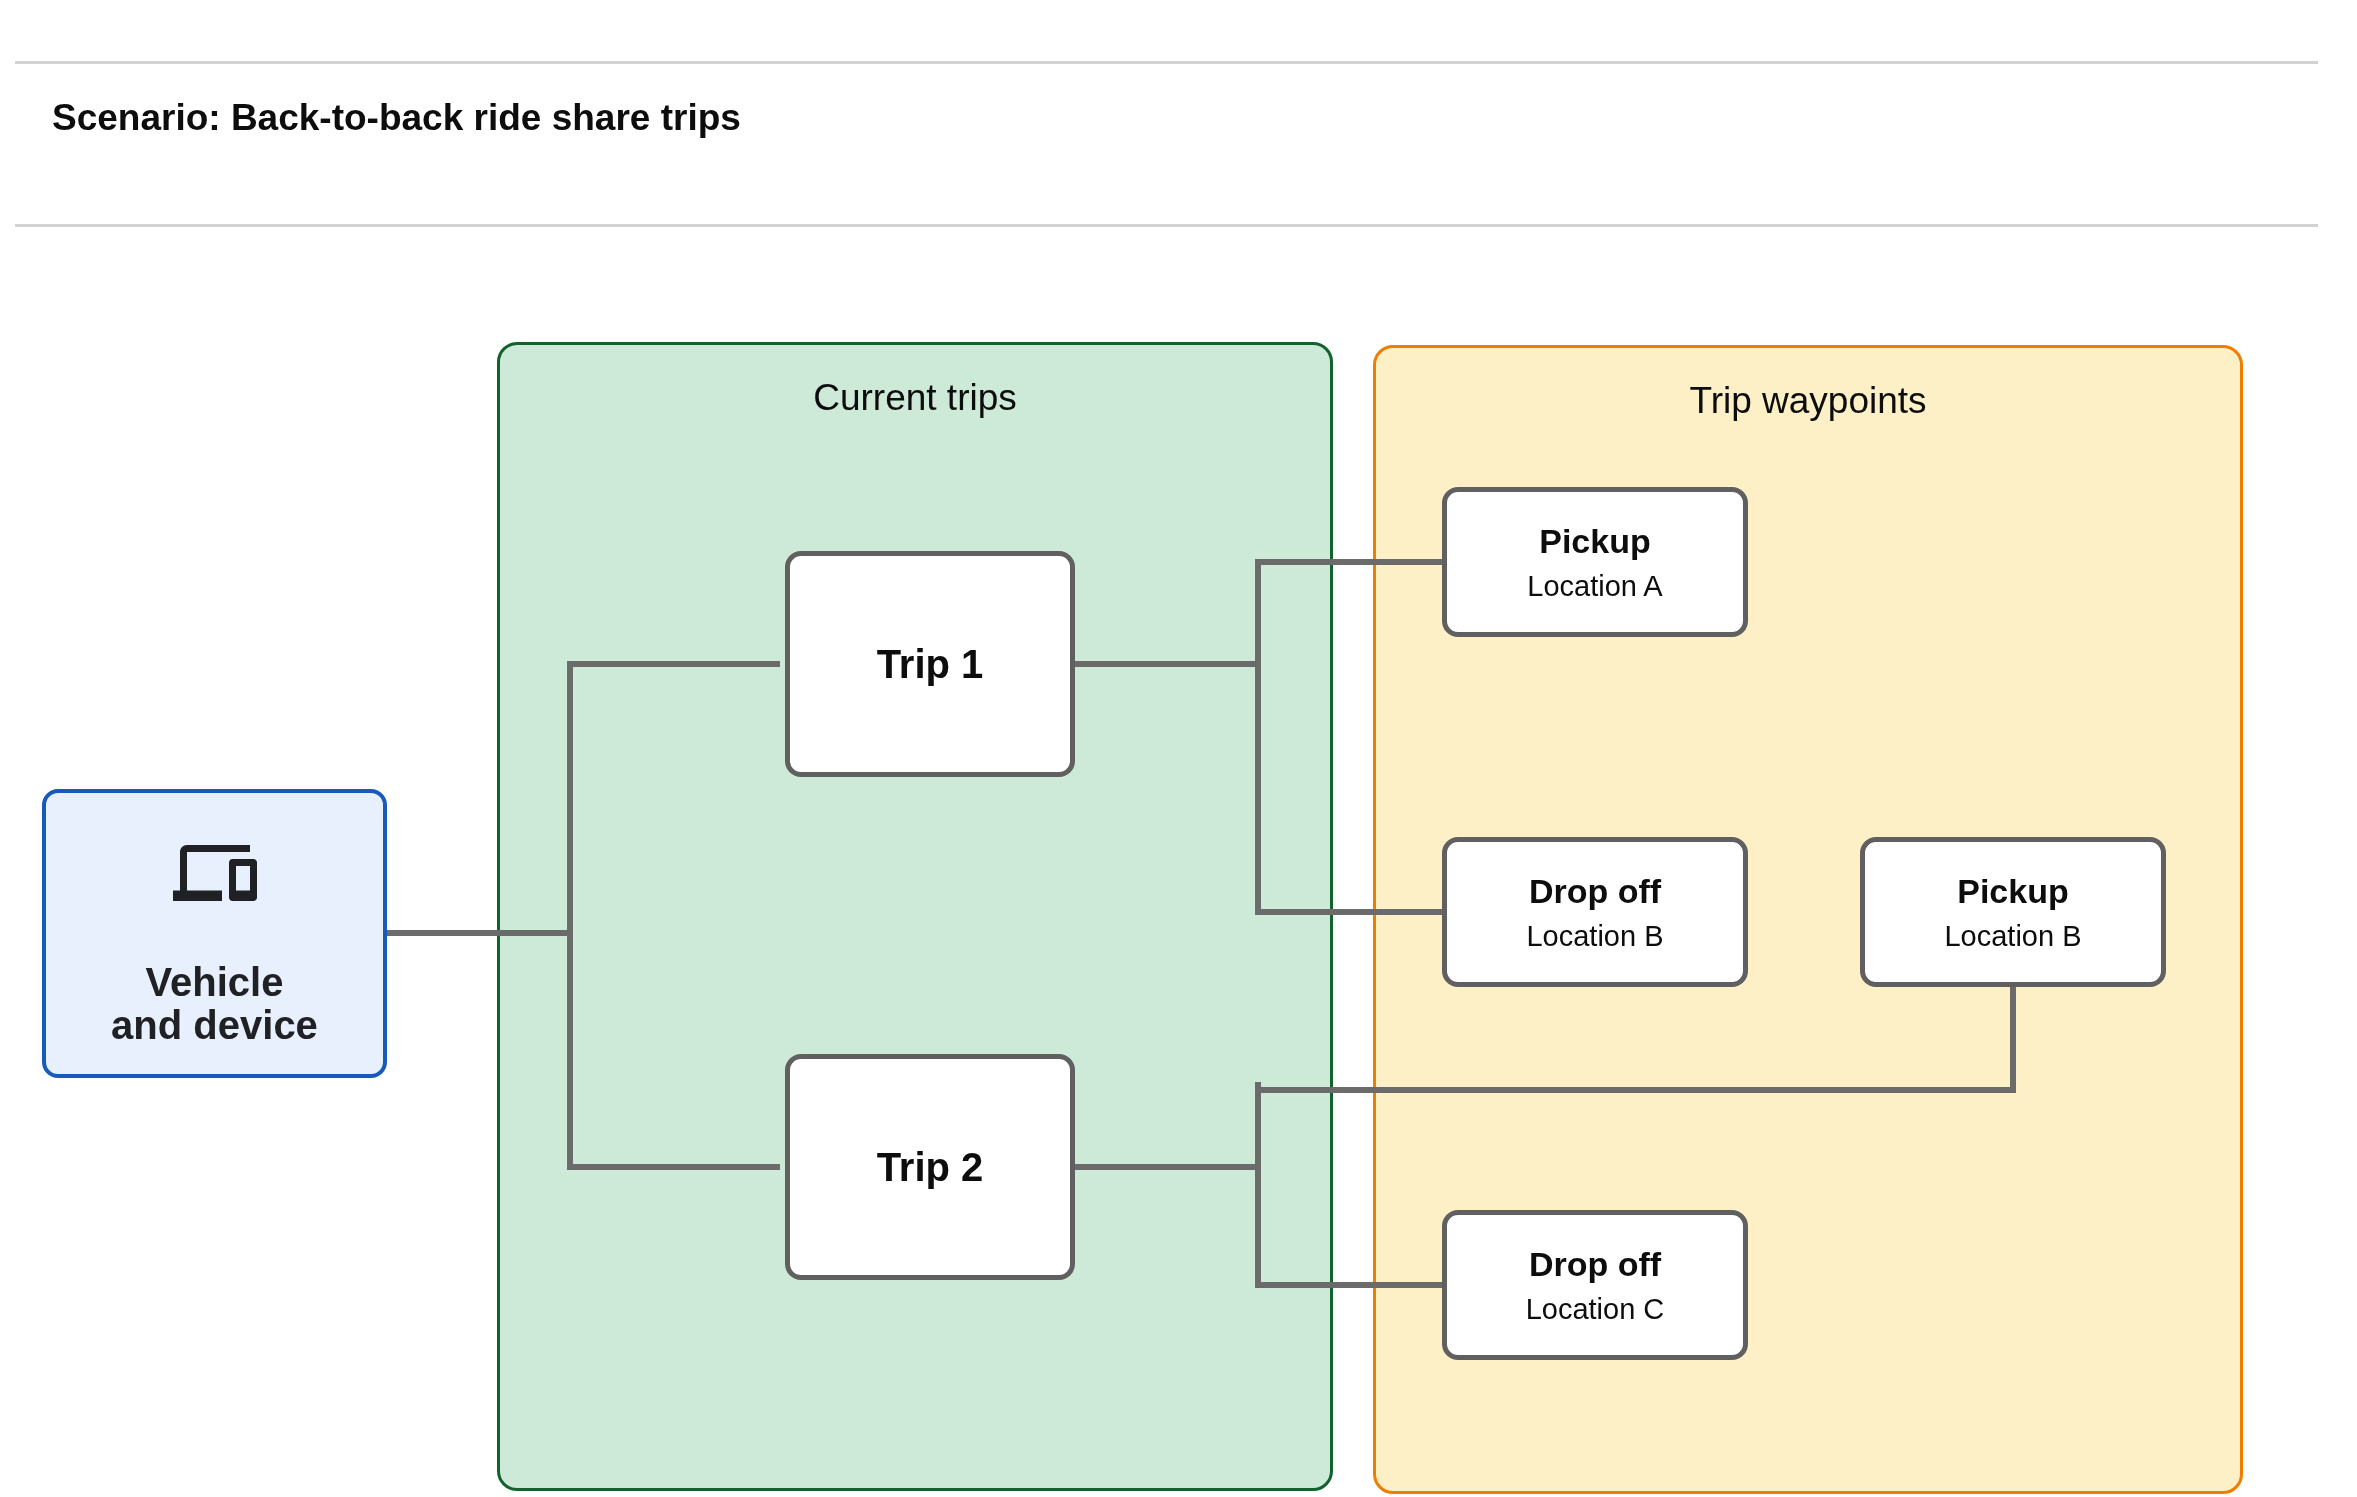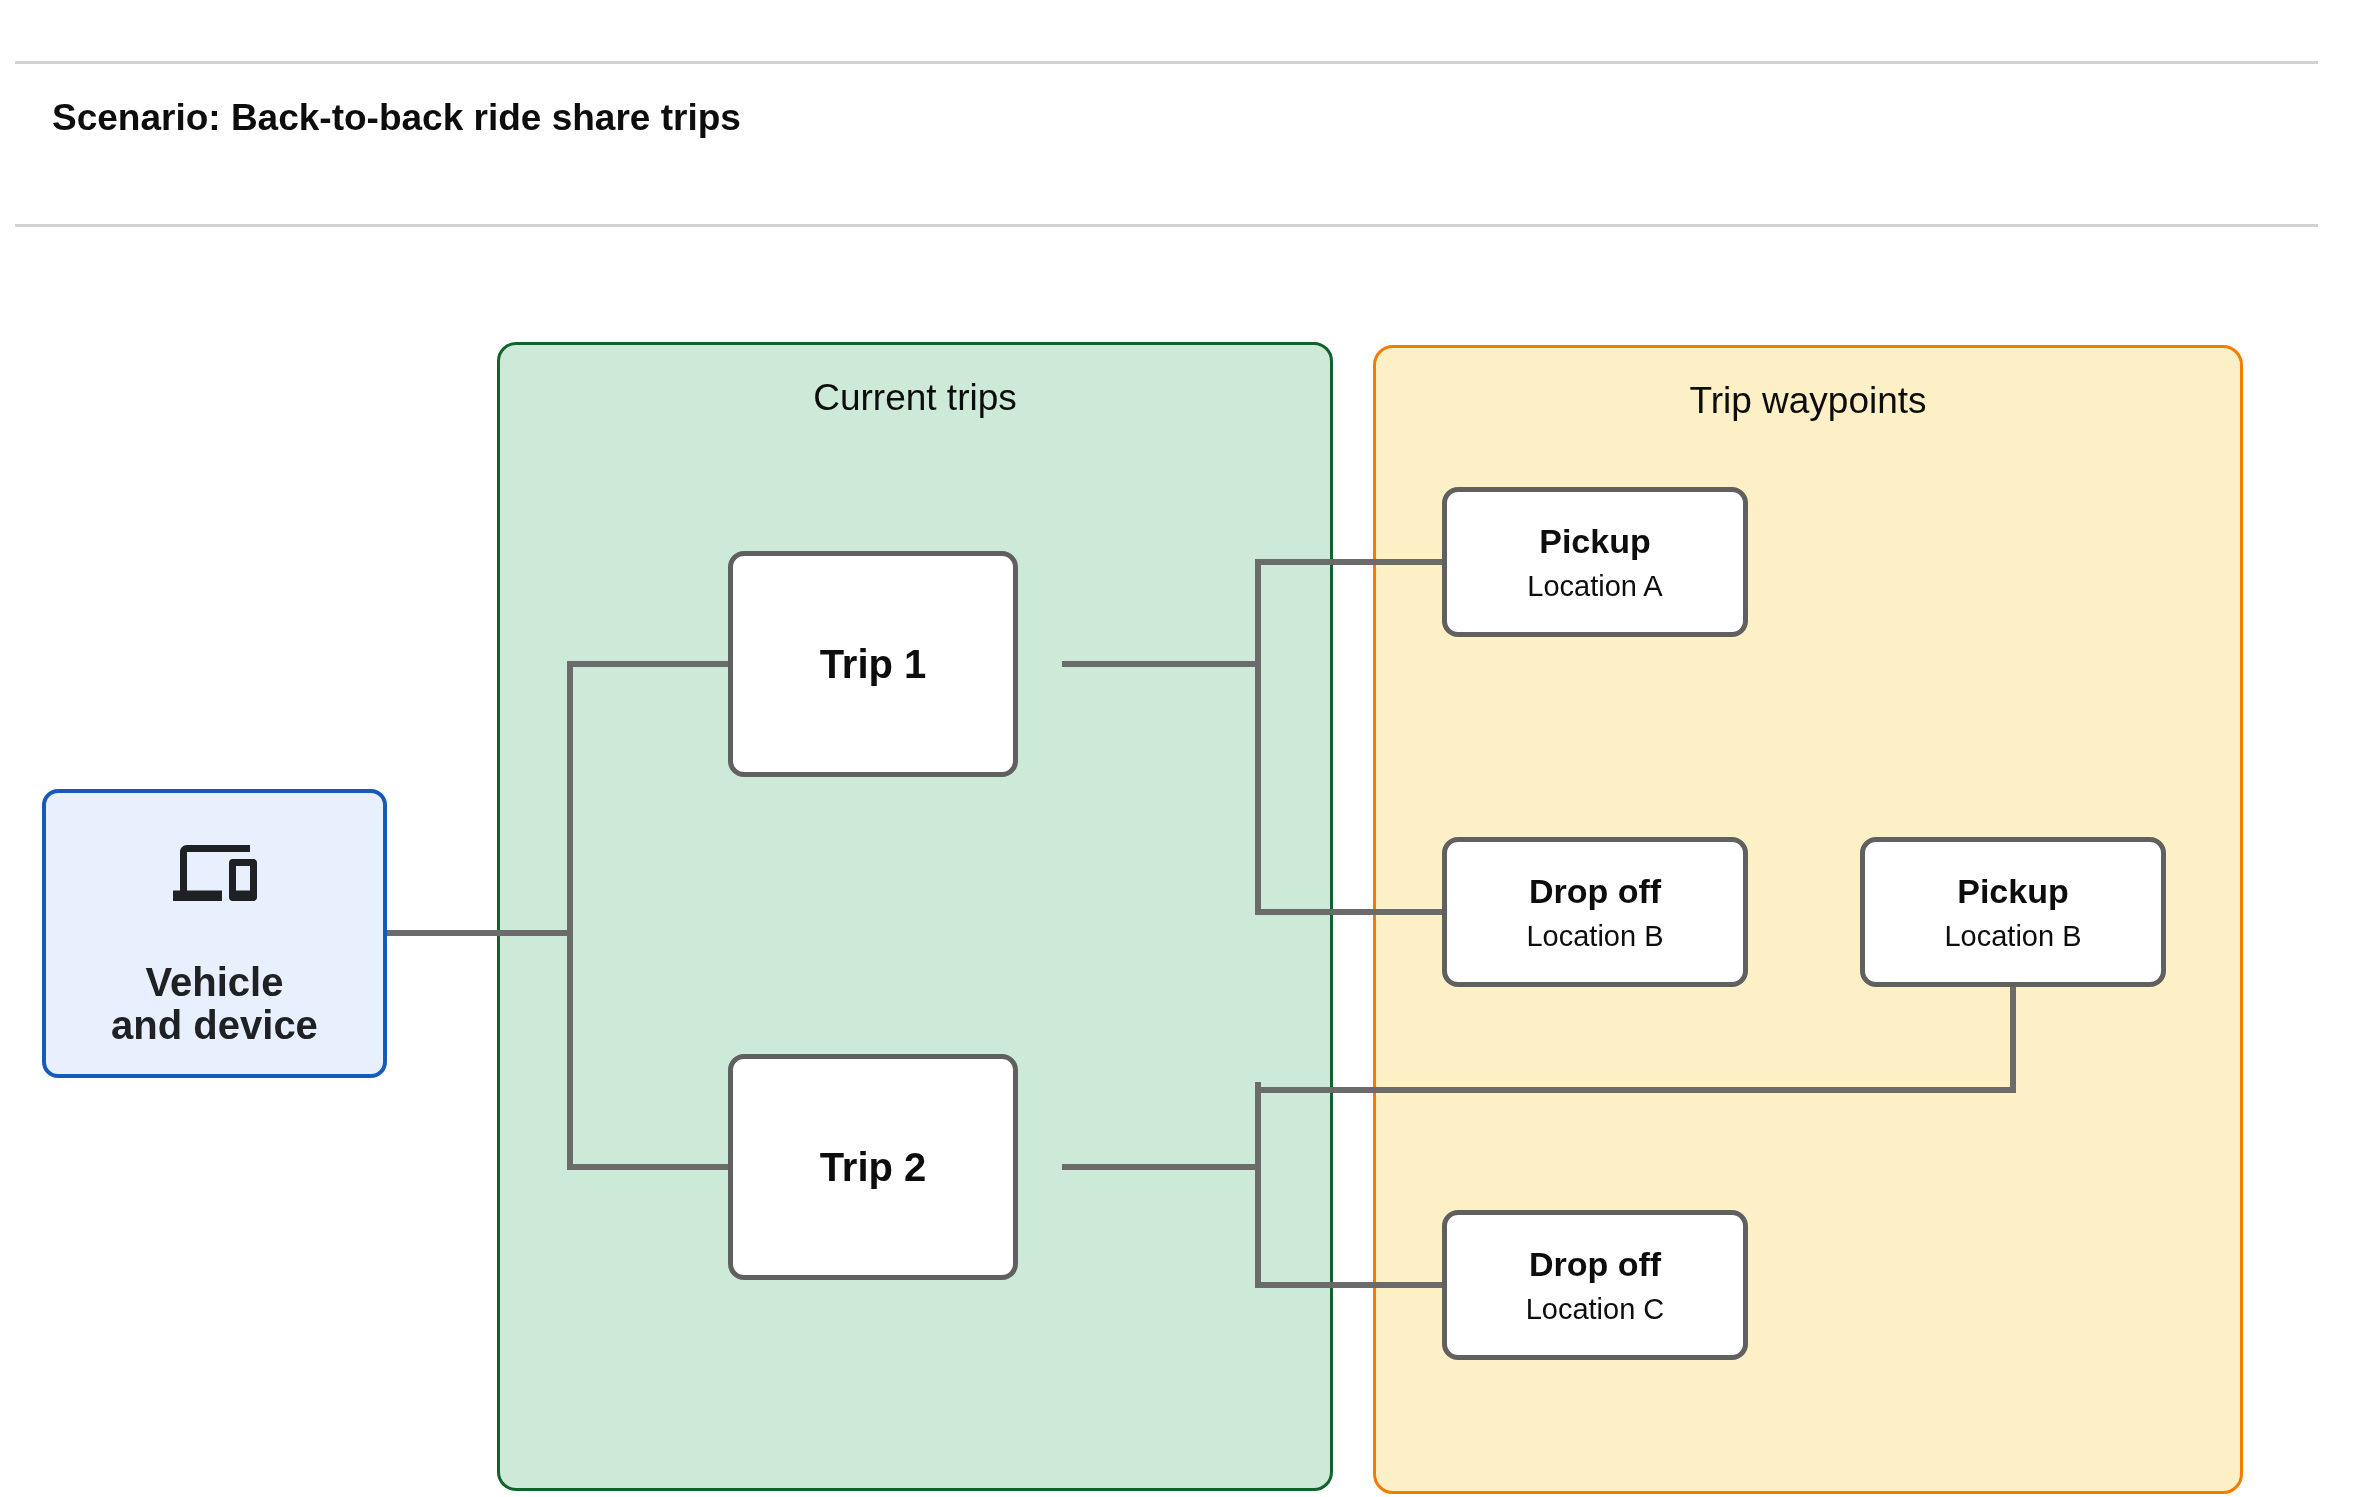--- a/index.html
+++ b/index.html
@@ -36,21 +36,20 @@
     position: absolute;
     box-sizing: border-box;
     border: 3px solid;
     border-radius: 20px;
     z-index: 1;
   }
   .panel.green {
     left: 497px; top: 318px; width: 836px; height: 1149px;
     background: var(--green-fill, #cde9d7);
     border-color: var(--green-border, #11632b);
-    border-radius: 19px;
   }
   .panel.orange {
     left: 1373px; top: 321px; width: 870px; height: 1149px;
     background: var(--yellow-fill, #fdf0c6);
     border-color: var(--orange-border, #f07d00);
   }
   .panel-title {
     position: absolute;
     left: 0; top: 32px; width: 100%;
     text-align: center;
@@ -68,21 +67,21 @@
     background: #ffffff;
     border: 5px solid var(--node-border, #606060);
     border-radius: 16px;
     display: flex;
     flex-direction: column;
     align-items: center;
     justify-content: center;
     z-index: 3;
     text-align: left;
   }
-  .node.trip { left: 728px; width: 290px; height: 226px; }
+  .node.trip { left: 785px; width: 290px; height: 226px; }
   .trip-label { font-size: 40px; font-weight: 700; }
   .node.waypoint { width: 306px; height: 150px; }
   .wp-type { font-size: 34px; font-weight: 700; line-height: 40px; }
   .wp-location { font-size: 29px; font-weight: 400; line-height: 34px; margin-top: 8px; }
   .vehicle-box {
     position: absolute;
     left: 42px; top: 765px; width: 345px; height: 289px;
     box-sizing: border-box;
     background: var(--blue-fill, #e8f0fe);
     border: 4px solid var(--blue-border, #185abc);

